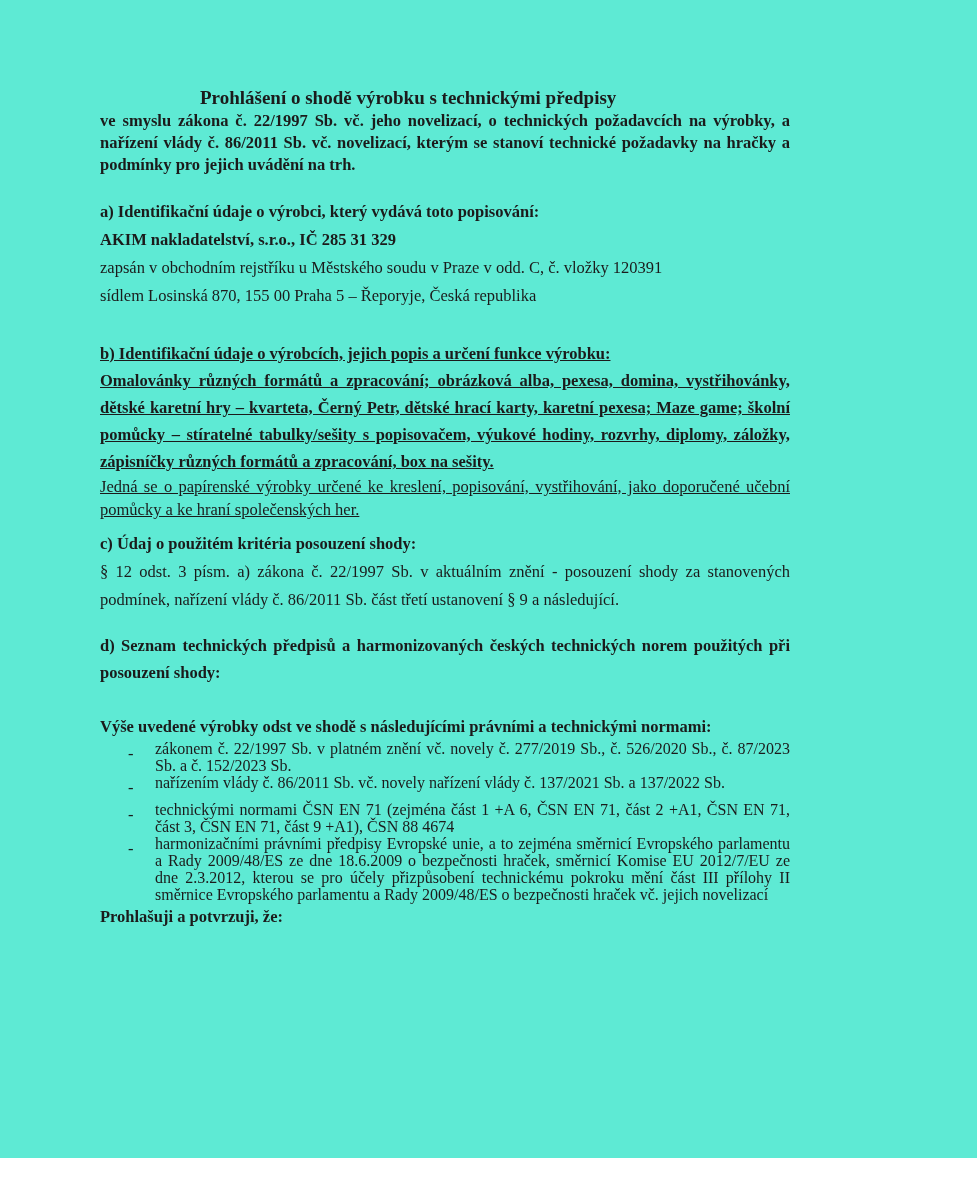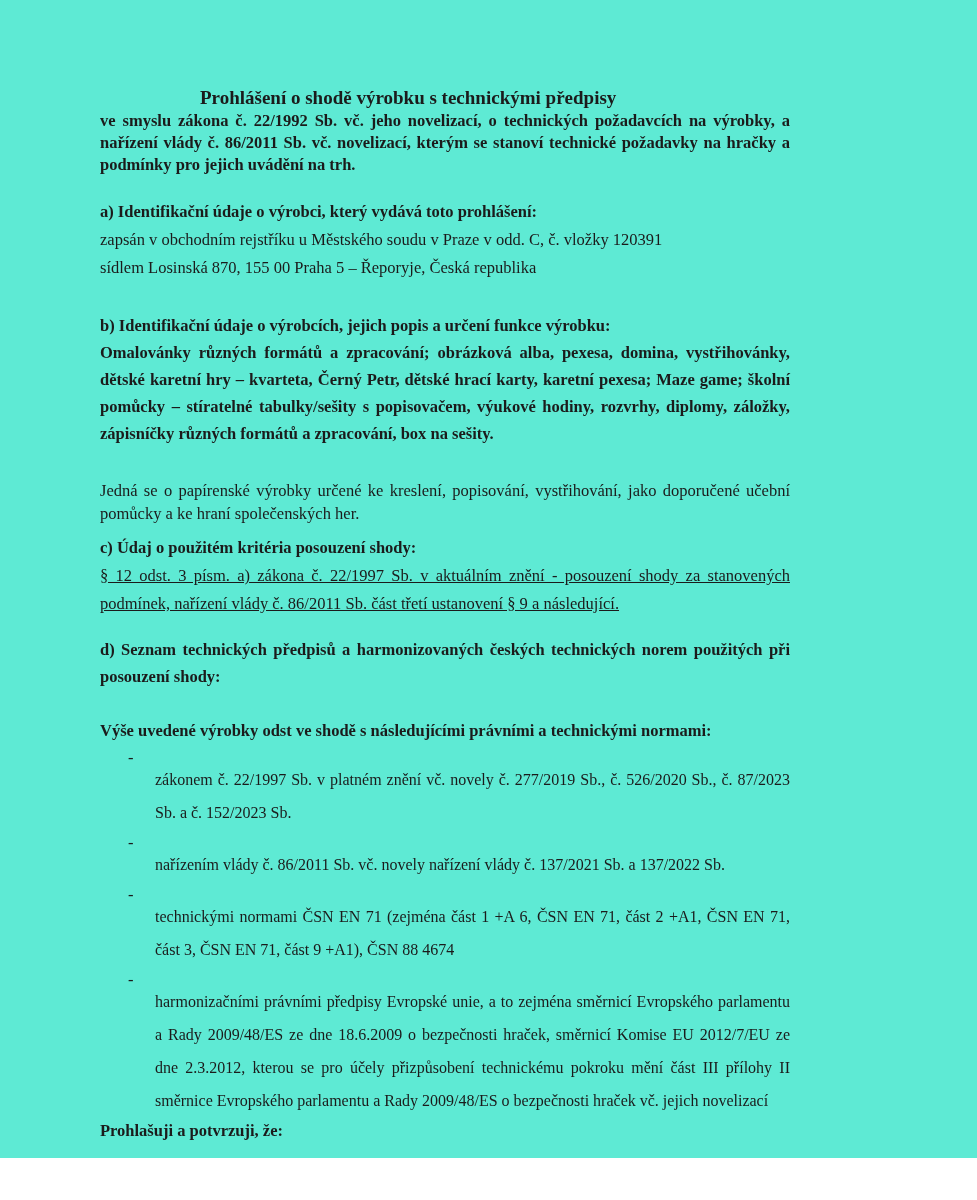--- a/index.html
+++ b/index.html
@@ -39,65 +39,65 @@
     margin: 0;
     font-size: 16.5px;
     font-weight: normal;
   }
   .lh27 { line-height: 27px; }
   .lh28 { line-height: 28px; }
   .bold { font-weight: bold; }
   .just { text-align: justify; }
   .sec-a { margin-top: 22px; }
   .sec-a p { line-height: 28px; }
-  .sec-b { margin-top: 30px; }
-  .sec-b .desc { line-height: 23px; margin-top: 32px; }
+  .sec-b { margin-top: 30px; text-decoration: underline; }
+  .sec-b .desc { line-height: 23px; }
   .sec-c { margin-top: 9px; }
-  .sec-c p { line-height: 28px; text-decoration: underline; }
+  .sec-c p { line-height: 28px; }
   .sec-d { margin-top: 18px; }
   .norms { margin-top: 27px; }
   .norms-list {
     margin: 0;
     padding: 0;
     list-style: none;
   }
   .norms-list li {
     display: flex;
     padding-left: 28px;
     margin: 0;
   }
   .bullet-marker {
     width: 27px;
     flex-shrink: 0;
     line-height: 27px;
     font-size: 16.5px;
   }
   .bullet-text {
     flex: 1;
-    line-height: 33px;
+    line-height: 17px;
     text-align: justify;
-    margin-top: 19px;
   }
   .declaration .body {
     text-align: justify;
     text-align-last: justify;
   }
 </style>
 </head>
 <body>
 
 <div class="page">
   <div class="content">
 
     <div class="doc-title">Prohlášení o shodě výrobku s technickými předpisy</div>
 
-    <p class="doc-subtitle">ve smyslu zákona č. 22/1992 Sb. vč. jeho novelizací, o technických požadavcích na výrobky, a nařízení vlády č. 86/2011 Sb. vč. novelizací, kterým se stanoví technické požadavky na hračky a podmínky pro jejich uvádění na trh.</p>
+    <p class="doc-subtitle">ve smyslu zákona č. 22/1997 Sb. vč. jeho novelizací, o technických požadavcích na výrobky, a nařízení vlády č. 86/2011 Sb. vč. novelizací, kterým se stanoví technické požadavky na hračky a podmínky pro jejich uvádění na trh.</p>
 
     <div class="sec-a">
-      <h2 class="bold lh28">a) Identifikační údaje o výrobci, který vydává toto prohlášení:</h2>
+      <h2 class="bold lh28">a) Identifikační údaje o výrobci, který vydává toto popisování:</h2>
+      <p class="bold">AKIM nakladatelství, s.r.o., IČ 285 31 329</p>
       <p>zapsán v obchodním rejstříku u Městského soudu v Praze v odd. C, č. vložky 120391</p>
       <p>sídlem Losinská 870, 155 00 Praha 5 – Řeporyje, Česká republika</p>
     </div>
 
     <div class="sec-b">
       <h2 class="bold lh27">b) Identifikační údaje o výrobcích, jejich popis a určení funkce výrobku:</h2>
       <p class="bold just lh27">Omalovánky různých formátů a zpracování; obrázková alba, pexesa, domina, vystřihovánky, dětské karetní hry – kvarteta, Černý Petr, dětské hrací karty, karetní pexesa; Maze game; školní pomůcky – stíratelné tabulky/sešity s&nbsp;popisovačem, výukové hodiny, rozvrhy, diplomy, záložky, zápisníčky různých formátů a zpracování, box na sešity.</p>
       <p class="just desc">Jedná se o papírenské výrobky určené ke kreslení, popisování, vystřihování, jako doporučené učební pomůcky a ke hraní společenských her.</p>
     </div>
 

